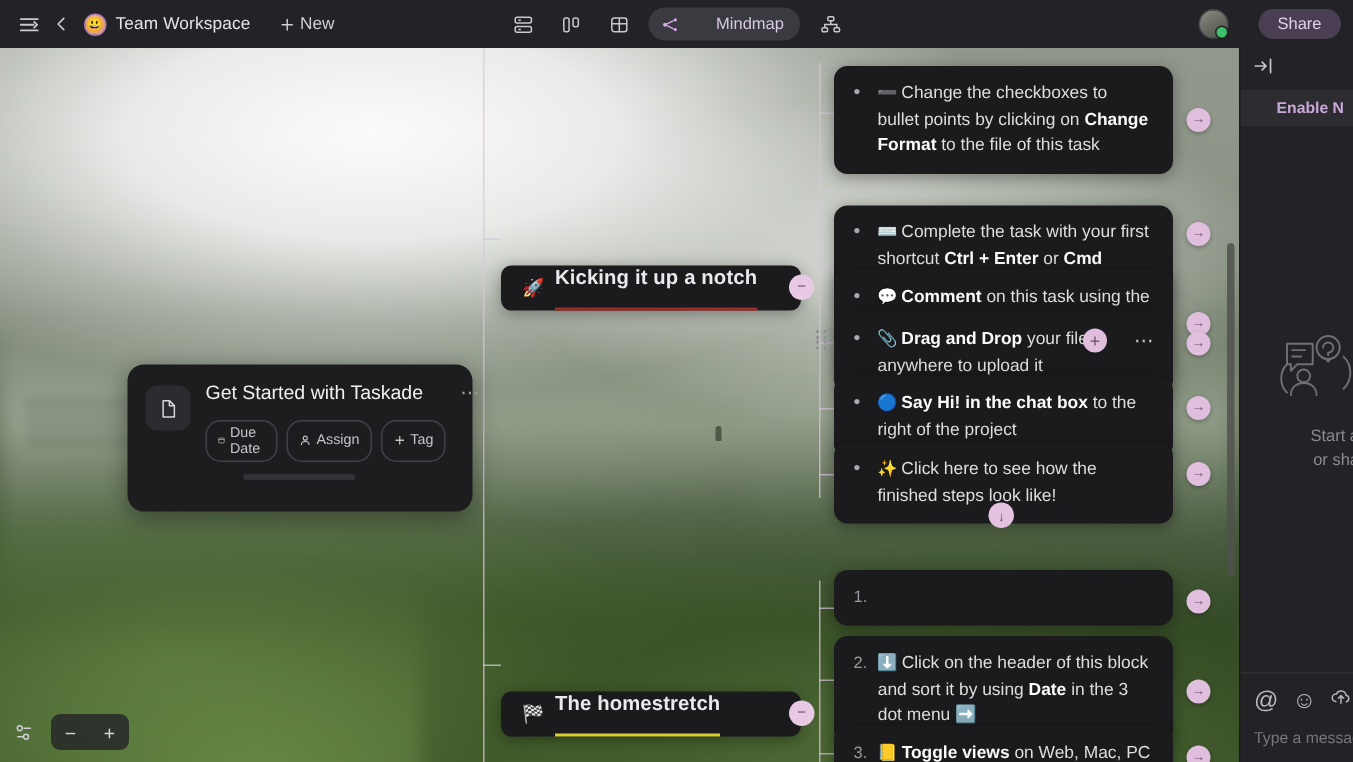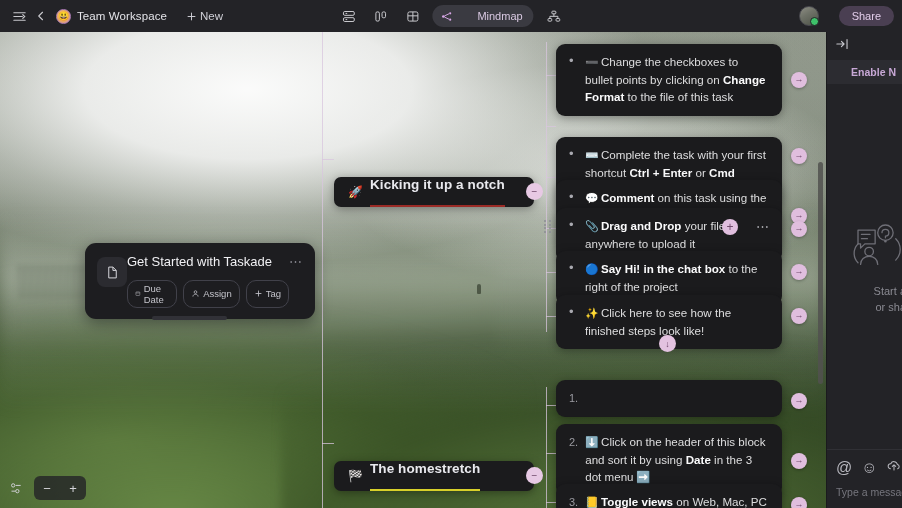--- a/index.html
+++ b/index.html
@@ -182,24 +182,24 @@
   }
   .dots-handle { color:#c7c7cc; font-size:13px; letter-spacing:1px; cursor:pointer; flex:0 0 auto; }
   .drag-handle {
     position:absolute; left:-12px; top:12px; width:8px; height:12px;
     display:grid; grid-template-columns:1fr 1fr; gap:1.5px; cursor:grab;
   }
   .drag-handle i { width:2px;height:2px;border-radius:50%;background:#8d8d94; display:block; }
 
   
   .proj-card {
-    position:absolute; left:85px; top:243px; width:230px; height:76px;
+    position:absolute; left:85px; top:243px; width:230px; height:98px;
     background:#1d1d20; border-radius:11px; padding:11px 12px;
     box-shadow:0 4px 16px rgba(0,0,0,.4);
-    display:flex; gap:0;
+    display:flex; gap:10px;
   }
   .proj-icon {
     width:30px;height:30px;border-radius:8px;background:#2b2b30;
     display:flex;align-items:center;justify-content:center;color:#d6d6db;
     flex:0 0 auto; margin-top:3px;
   }
   .proj-main { flex:1 1 auto; }
   .proj-title { font-size:13px; color:#f0f0f3; line-height:1.28; font-weight:400; }
   .proj-chips { display:flex; gap:6px; margin-top:9px;justify-content:flex-end; }
   .chip {

